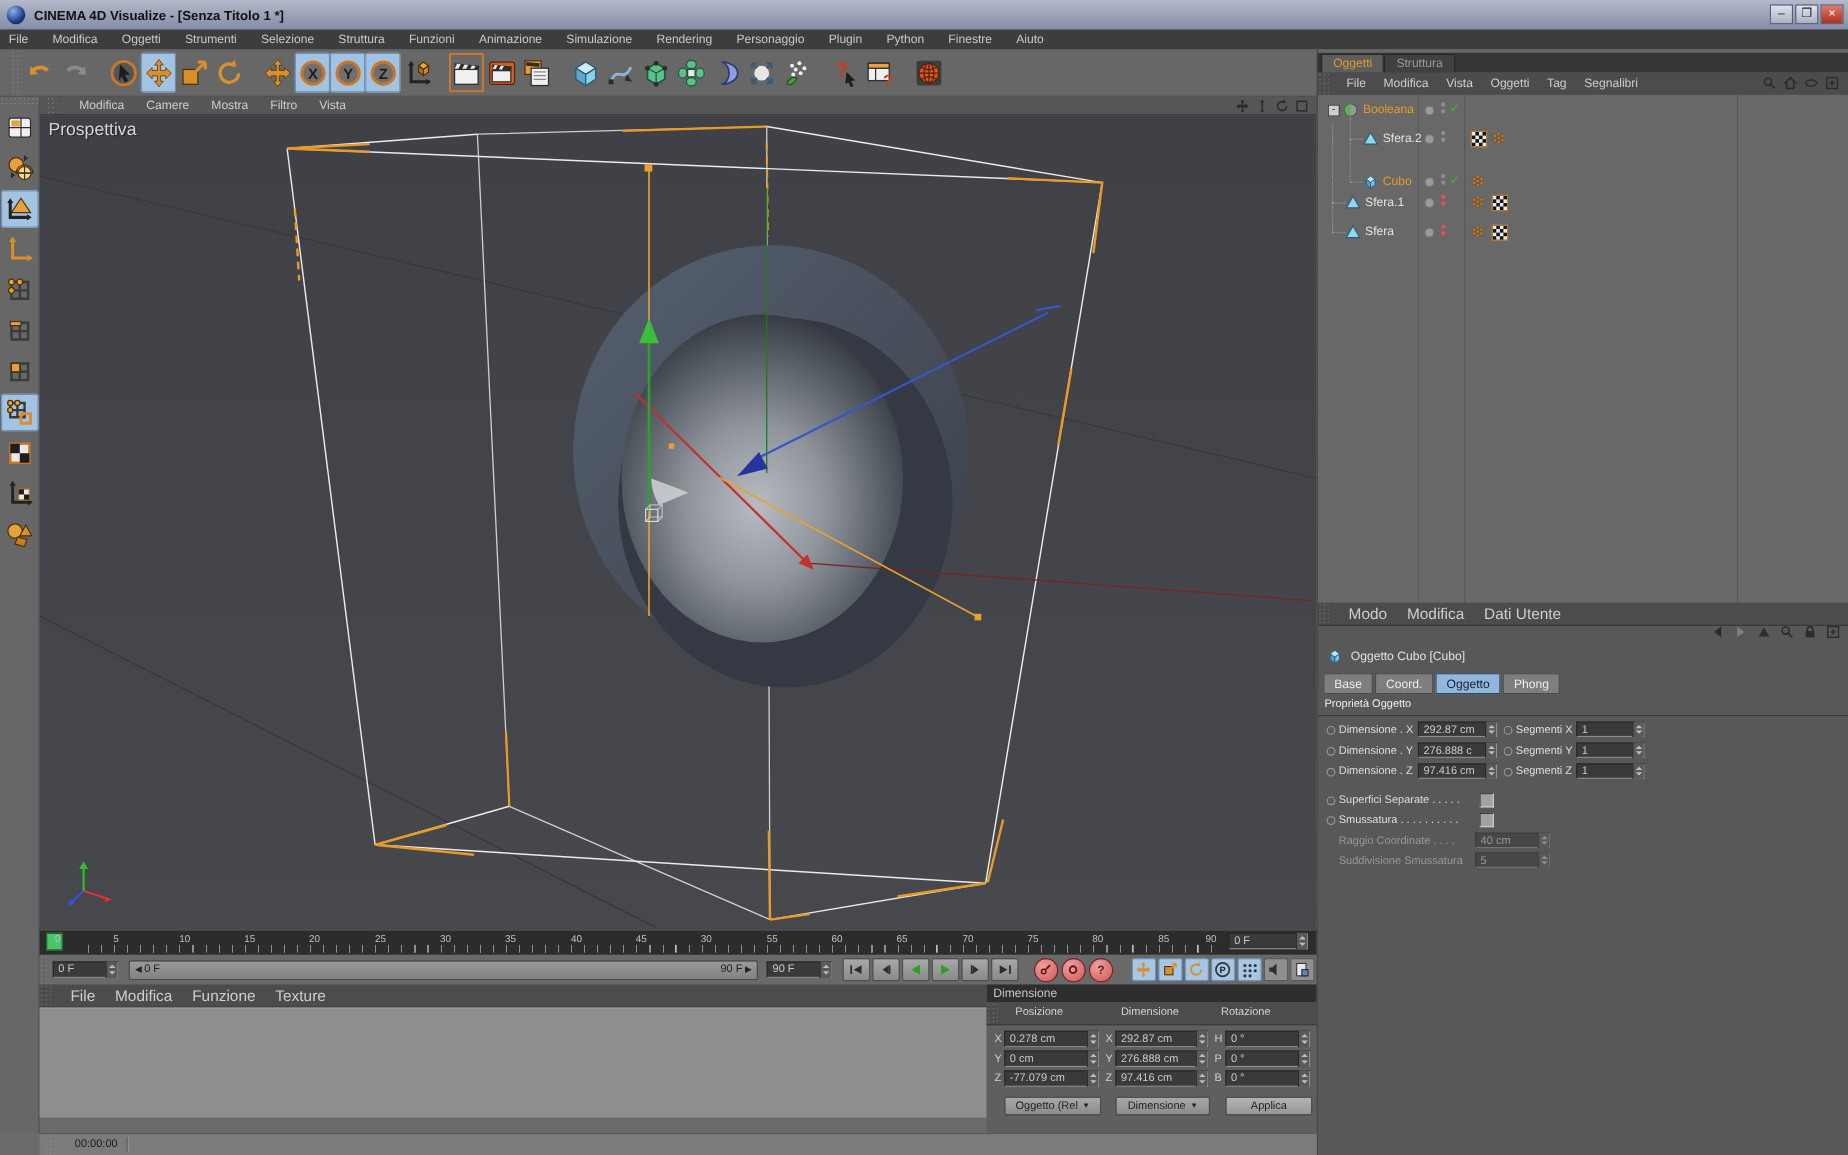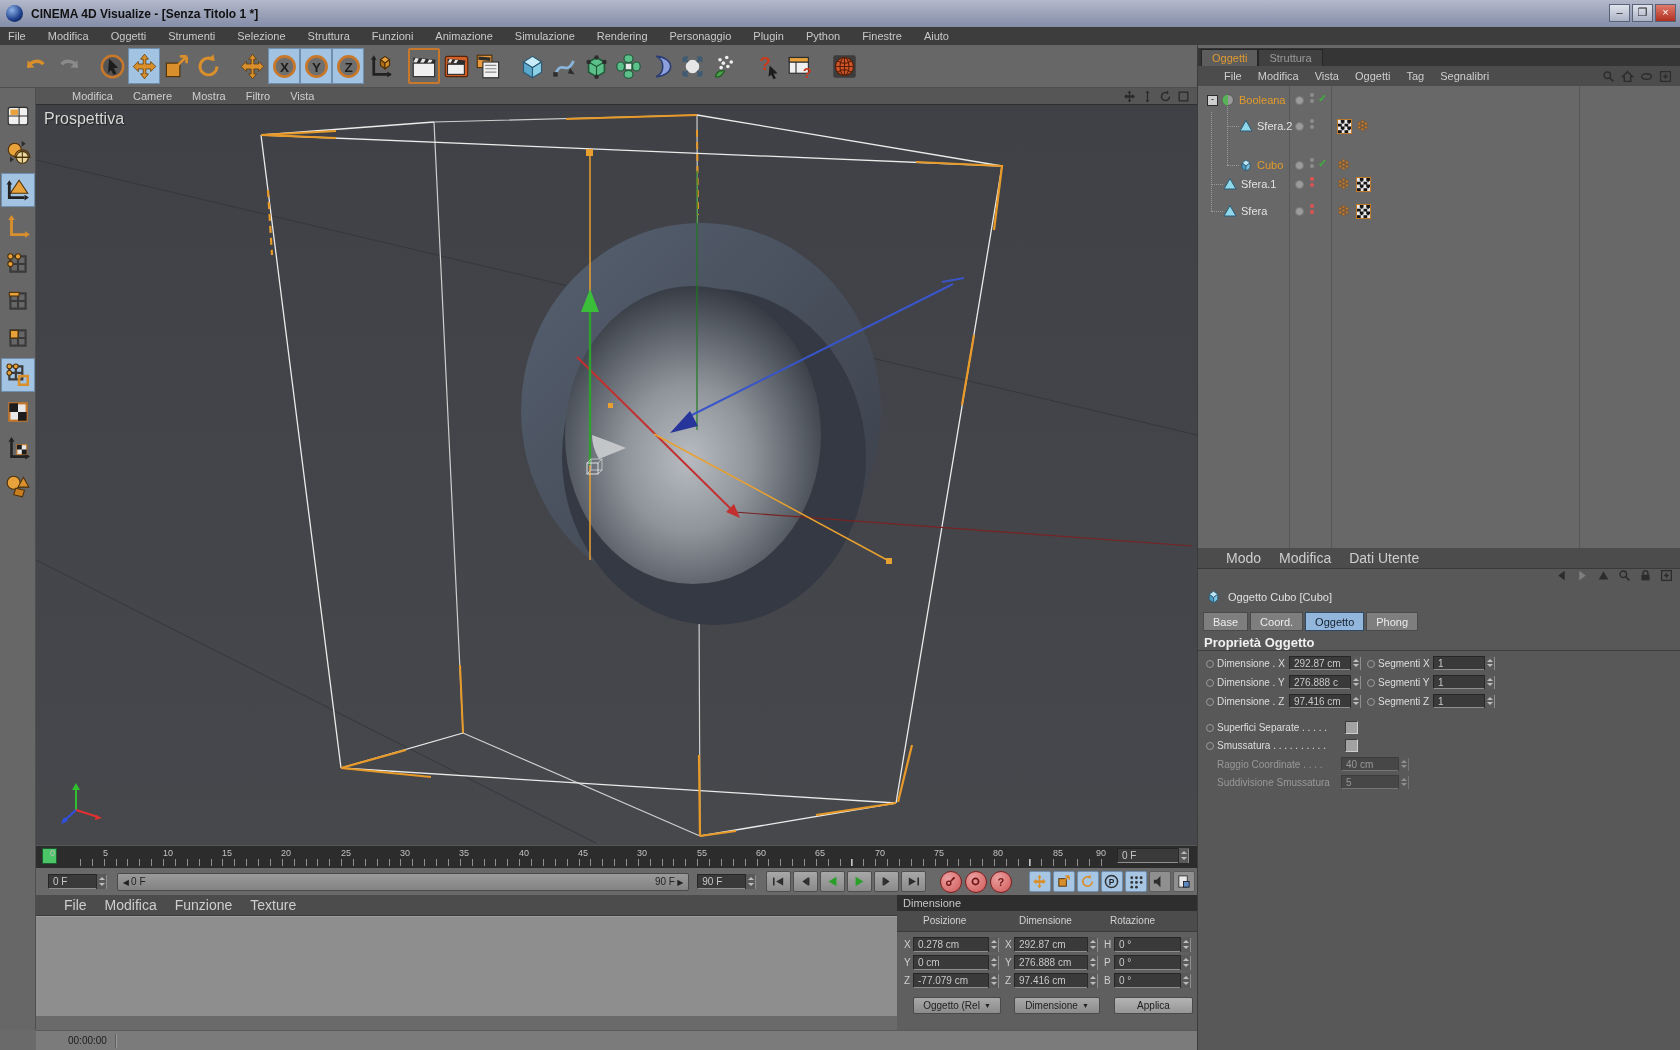--- a/index.html
+++ b/index.html
@@ -111,21 +111,21 @@
   .tag{position:absolute;width:13px;height:13px}
   .tag.checker{border:1px solid #c07a2a;background:repeating-conic-gradient(#151515 0 25%,#e8e8e8 0 50%) 0 0/6.5px 6.5px}
   .expander{position:absolute;width:9px;height:9px;background:#cfcfcf;border:1px solid #2c2c2c;color:#111;
             font-size:9px;line-height:7px;text-align:center}
   
   .attr{position:absolute;left:0;top:503px;width:483px;height:502px;background:#585858}
   .atabs{position:absolute;left:5px;top:64px;display:flex;gap:2px}
   .atab{height:17px;padding:0 9px;font-size:11px;display:flex;align-items:center;background:#7e7e7e;color:#ececec;border:1px solid #4a4a4a}
   .atab.on{background:#92b6dc;color:#16202e;border-color:#2f4a66}
   .asec{position:absolute;left:0px;top:87px;width:483px;height:16px;border-bottom:1px solid #3d3d3d;
-        font-size:13px;font-weight:bold;color:#f0f0f0;padding-left:6px;box-sizing:border-box}
+        font-size:10px;font-weight:normal;color:#f0f0f0;padding-left:6px;box-sizing:border-box}
   .acirc{position:absolute;width:6px;height:6px;border-radius:50%;border:1px solid #9a9a9a}
   .albl{position:absolute;font-size:10px;color:#dedede;white-space:nowrap}
   .albl.dis{color:#989898}
   .afld{position:absolute;height:14px}
   .afld.dis{opacity:.55}
   .cb{position:absolute;width:11px;height:11px;background:#a2a2a2;border:1px solid #3c3c3c;border-bottom-color:#cfcfcf;border-right-color:#cfcfcf}
   .aicons{position:absolute;right:8px;top:25px;display:flex;gap:8px;color:#2c2c2c;align-items:center}
   .aicons svg{width:13px;height:13px}
   
   .status{left:36px;top:1030px;width:1161px;height:20px;background:#7b7b7b;border-top:1px solid #595959;

